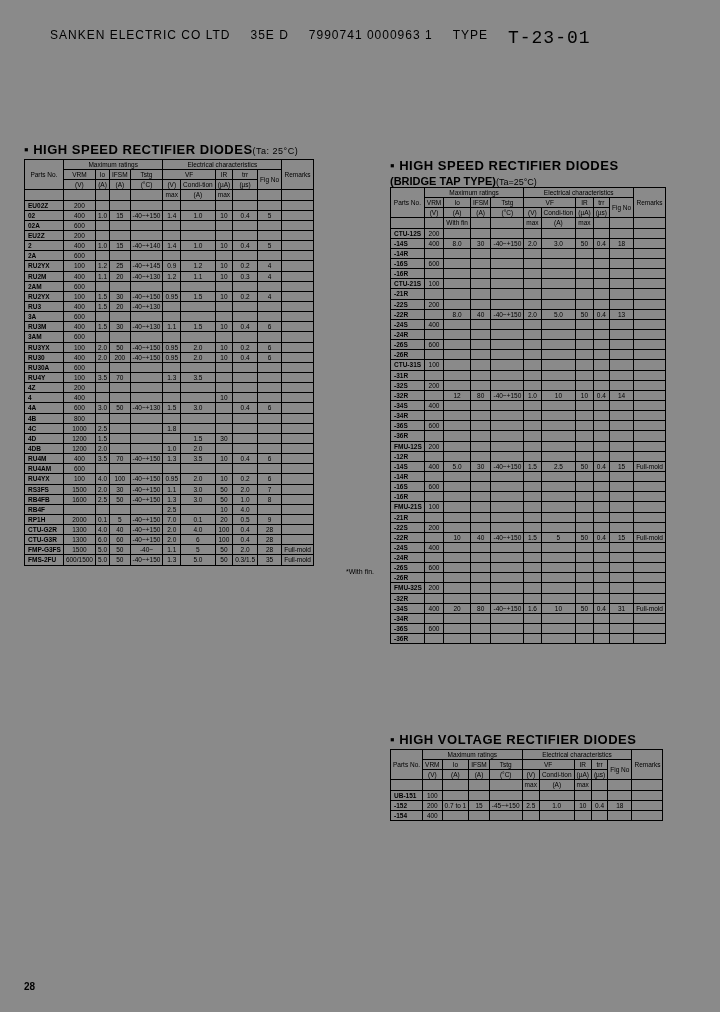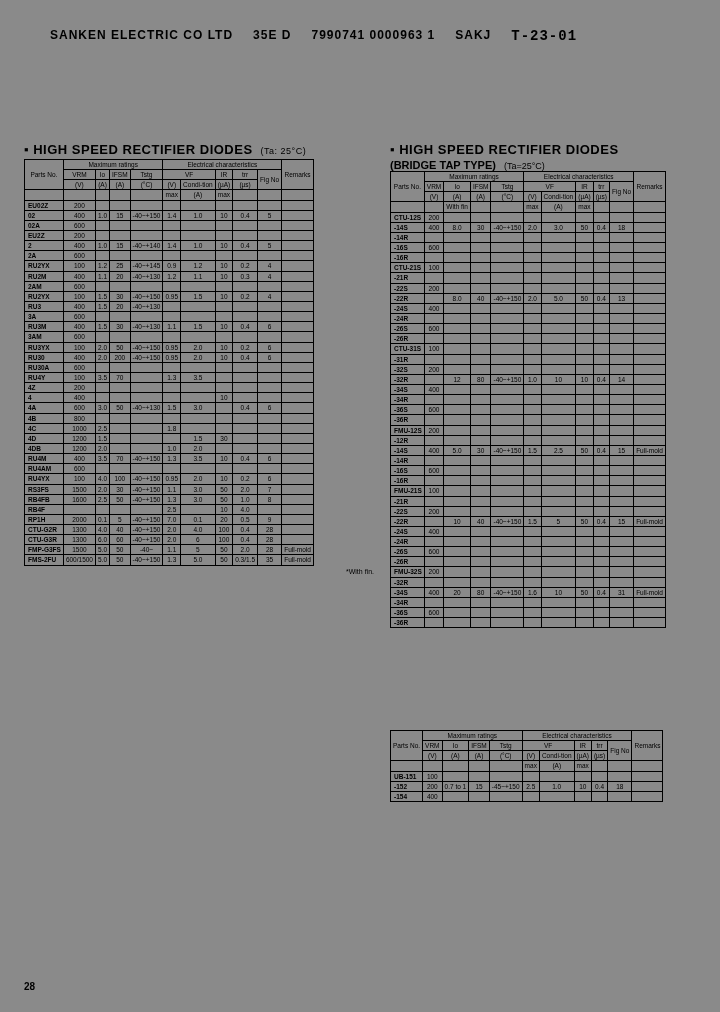--- a/index.html
+++ b/index.html
@@ -1,39 +1,39 @@
 <!DOCTYPE html>
 <html><head>
 <meta charset="utf-8">
 <style>
 body{margin:0;padding:0;background:#8a8a8a;font-family:Arial,sans-serif;font-size:7px;color:#000;width:720px;height:1012px;overflow:hidden}
-.header{padding:28px 50px 0;font-size:12px;font-weight:bold;letter-spacing:1px;display:flex;gap:20px}
-.header .hw{font-family:'Courier New',monospace;font-size:14px}
+.header{padding:28px 50px 0;font-size:12px;font-weight:normal;letter-spacing:1px;display:flex;gap:20px}
+.header .hw{font-family:'Courier New',monospace;font-size:18px}
 .section-title{font-size:13px;font-weight:bold;margin:2px 0;letter-spacing:0.5px}
 .subtitle{font-size:11px;font-weight:bold}
-.ta{font-size:9px;font-weight:normal;margin-left:8px}
+.ta{font-size:9px;font-weight:normal;}
 .block{position:absolute}
 .tbl{border-collapse:collapse;font-size:6.5px;background:#8a8a8a}
 .tbl th,.tbl td{border:1px solid #000;padding:1px 2px;text-align:center;line-height:1.1}
 .tbl th{font-weight:normal}
 .tbl .pn{text-align:left;padding-left:3px;font-weight:bold;font-size:6.5px}
 .left-block{left:24px;top:140px;width:350px}
-.right-block{left:390px;top:140px;width:310px}
+.right-block{left:390px;top:156px;width:310px}
 .bottom-block{left:390px;top:730px;width:310px}
 .pagenum{position:absolute;left:24px;bottom:20px;font-size:10px;font-weight:bold}
 .footnote{font-size:7px;text-align:right;margin-top:2px}
 </style>
 </head>
 <body>
 
 <div class="header">
  <span>SANKEN ELECTRIC CO LTD</span>
  <span>35E D</span>
  <span>7990741 0000963 1</span>
- <span>SAKJ</span>
+ <span>TYPE</span>
  <span class="hw">T-23-01</span>
 </div>
 
 <div class="block left-block">
  <div class="section-title">▪ <span>HIGH SPEED RECTIFIER DIODES</span><span class="ta">(Ta: 25°C)</span></div>
  <table class="tbl" id="tbl-left">
       <tbody>
         <tr>
           <th rowspan="3">Parts No.</th>
           <th colspan="4">Maximum ratings</th>
@@ -1121,20 +1121,21 @@
           <td></td>
           <td></td>
           <td></td>
           <td></td>
         </tr>
       </tbody>
     </table>
 </div>
 
 <div class="block bottom-block">
+ <div class="section-title">▪ <span>HIGH VOLTAGE RECTIFIER DIODES</span></div>
  <table class="tbl" id="tbl-bottom">
       <tbody>
         <tr>
           <th rowspan="3">Parts No.</th>
           <th colspan="4">Maximum ratings</th>
           <th colspan="5">Electrical characteristics</th>
           <th rowspan="3">Remarks</th>
         </tr>
         <tr>
           <th>VRM</th>

